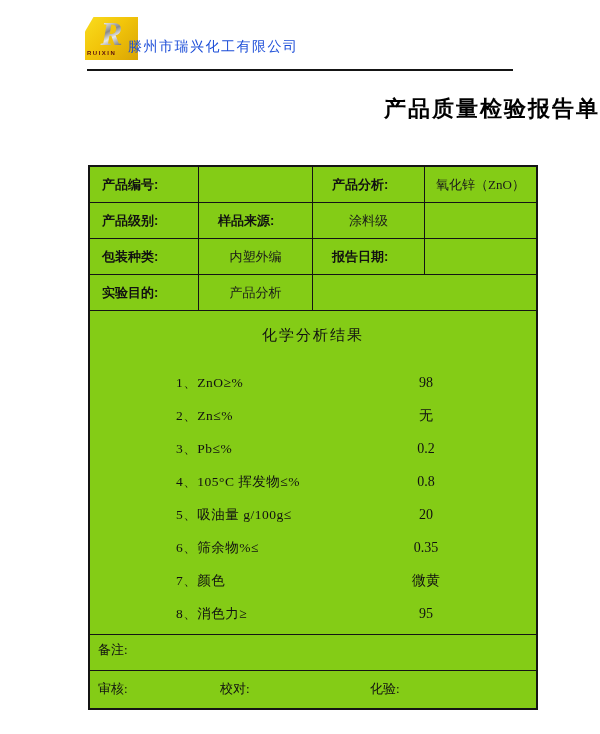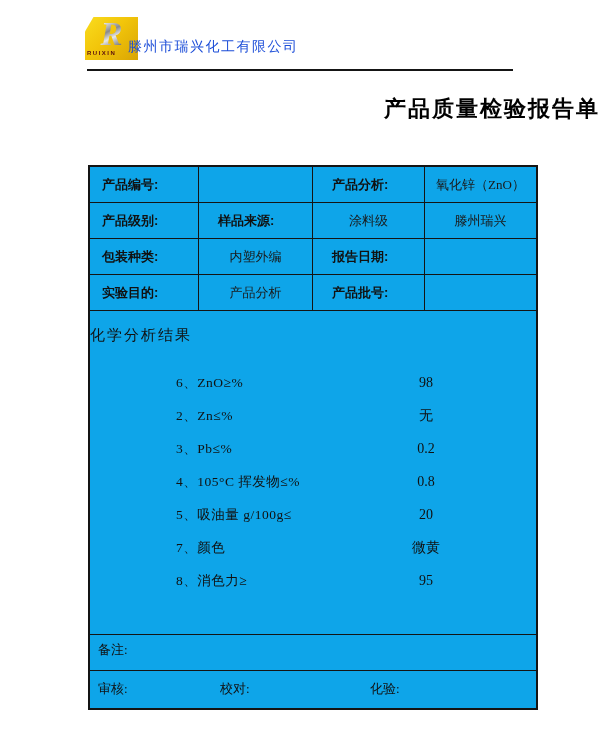--- a/index.html
+++ b/index.html
@@ -53,21 +53,21 @@
     position: absolute; left: 0; top: 94px; width: 600px;
     text-align: right; font-size: 22px; font-weight: bold;
     letter-spacing: 2px; color: #000;
   }
 
   
   .doc-table {
     position: absolute; left: 88px; top: 165px;
     width: 450px; height: 545px;
     border: 2px solid #141414;
-    background: #0ea5e9;
+    background: #84cc16;
   }
   .irow {
     display: grid;
     grid-template-columns: 109px 114px 112px auto;
     height: 36px;
     border-bottom: 1px solid #141414;
   }
   .cell {
     display: flex; align-items: center;
     font-size: 13px; overflow: hidden; white-space: nowrap;
@@ -84,21 +84,21 @@
     color: #1a1a1a;
   }
   .cell.val.mid { border-right: 1px solid #141414; }
 
   .chem-section {
     position: relative; height: 324px;
     border-bottom: 1px solid #141414;
     font-family: "Liberation Serif", "DejaVu Serif", serif;
   }
   .chem-heading {
-    padding-top: 15px; text-align: left;
+    padding-top: 15px; text-align: center;
     font-size: 15px; letter-spacing: 2px; color: #111;
   }
   .chem-items { margin-top: 21px; }
   .chem-item { position: relative; height: 33px; }
   .chem-label {
     position: absolute; left: 86px; top: 50%; transform: translateY(-50%);
     font-size: 13.5px; letter-spacing: 0.5px; color: #111; white-space: nowrap;
   }
   .chem-value {
     position: absolute; left: 280px; width: 112px; top: 50%; transform: translateY(-50%);
@@ -140,59 +140,61 @@
     <div class="cell lbl">产品编号:</div>
     <div class="cell val mid"></div>
     <div class="cell lbl lbl2">产品分析:</div>
     <div class="cell val">氧化锌（ZnO）</div>
   </div>
 
   <div class="irow">
     <div class="cell lbl">产品级别:</div>
     <div class="cell lbl lbl2">样品来源:</div>
     <div class="cell val mid">涂料级</div>
-    <div class="cell val">滕州瑞兴</div>
   </div>
 
   <div class="irow">
     <div class="cell lbl">包装种类:</div>
     <div class="cell val mid">内塑外编</div>
     <div class="cell lbl lbl2">报告日期:</div>
     <div class="cell val"></div>
   </div>
 
   <div class="irow">
     <div class="cell lbl">实验目的:</div>
     <div class="cell val mid">产品分析</div>
-    <div class="cell lbl lbl2">产品批号:</div>
     <div class="cell val"></div>
   </div>
 
   <div class="chem-section">
     <div class="chem-heading">化学分析结果</div>
     <div class="chem-items">
       <div class="chem-item">
-        <span class="chem-label">6、ZnO≥%</span>
+        <span class="chem-label">1、ZnO≥%</span>
         <span class="chem-value">98</span>
       </div>
       <div class="chem-item">
         <span class="chem-label">2、Zn≤%</span>
         <span class="chem-value">无</span>
       </div>
       <div class="chem-item">
         <span class="chem-label">3、Pb≤%</span>
         <span class="chem-value">0.2</span>
       </div>
       <div class="chem-item">
         <span class="chem-label">4、105°C 挥发物≤%</span>
         <span class="chem-value">0.8</span>
       </div>
       <div class="chem-item">
         <span class="chem-label">5、吸油量 g/100g≤</span>
         <span class="chem-value">20</span>
+      </div>
+      <div class="chem-item">
+        <span class="chem-label">6、筛余物%≤</span>
+        <span class="chem-value">0.35</span>
       </div>
       <div class="chem-item">
         <span class="chem-label">7、颜色</span>
         <span class="chem-value">微黄</span>
       </div>
       <div class="chem-item">
         <span class="chem-label">8、消色力≥</span>
         <span class="chem-value">95</span>
       </div>
     </div>

